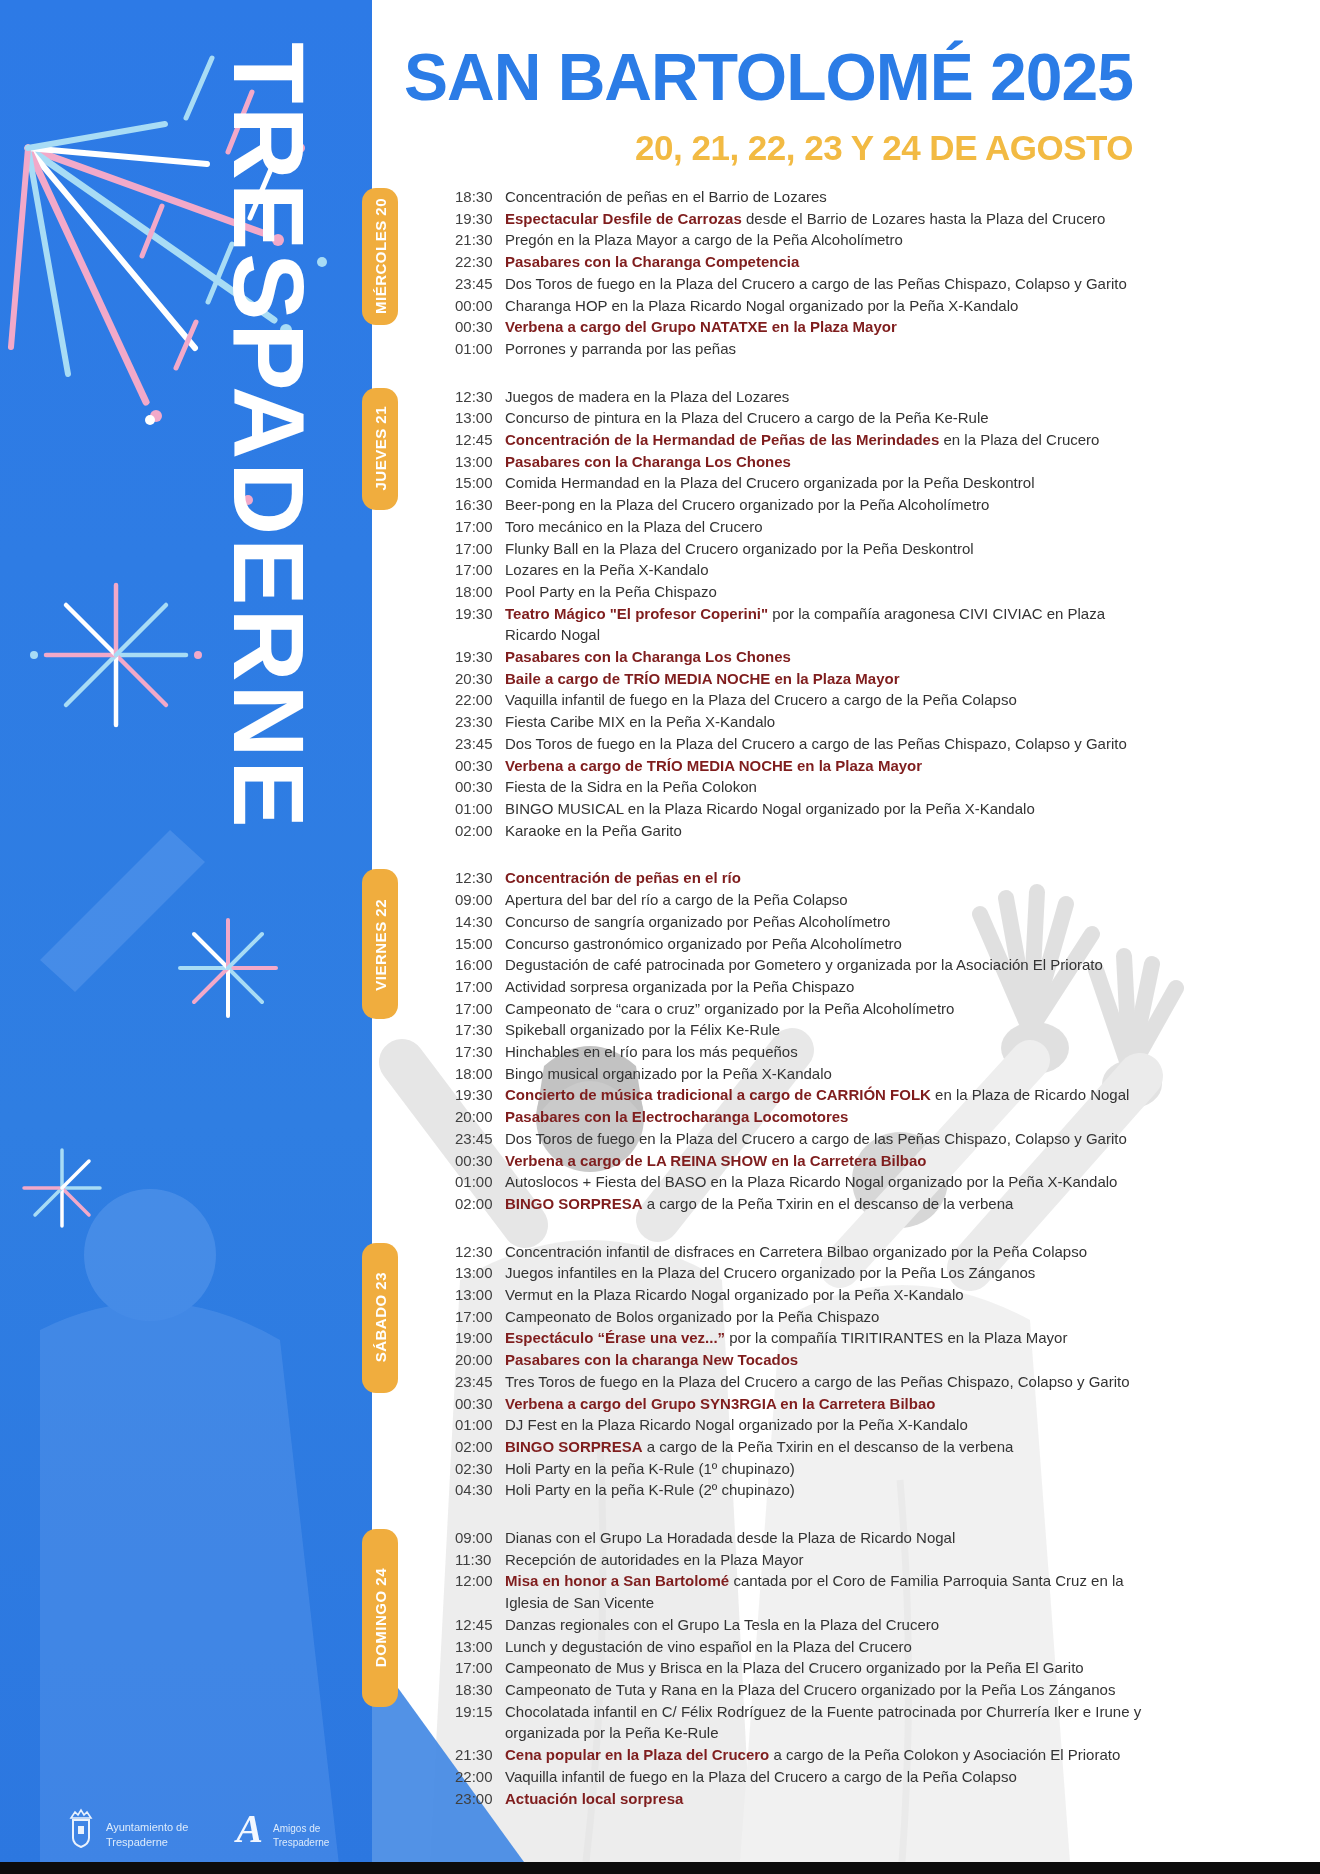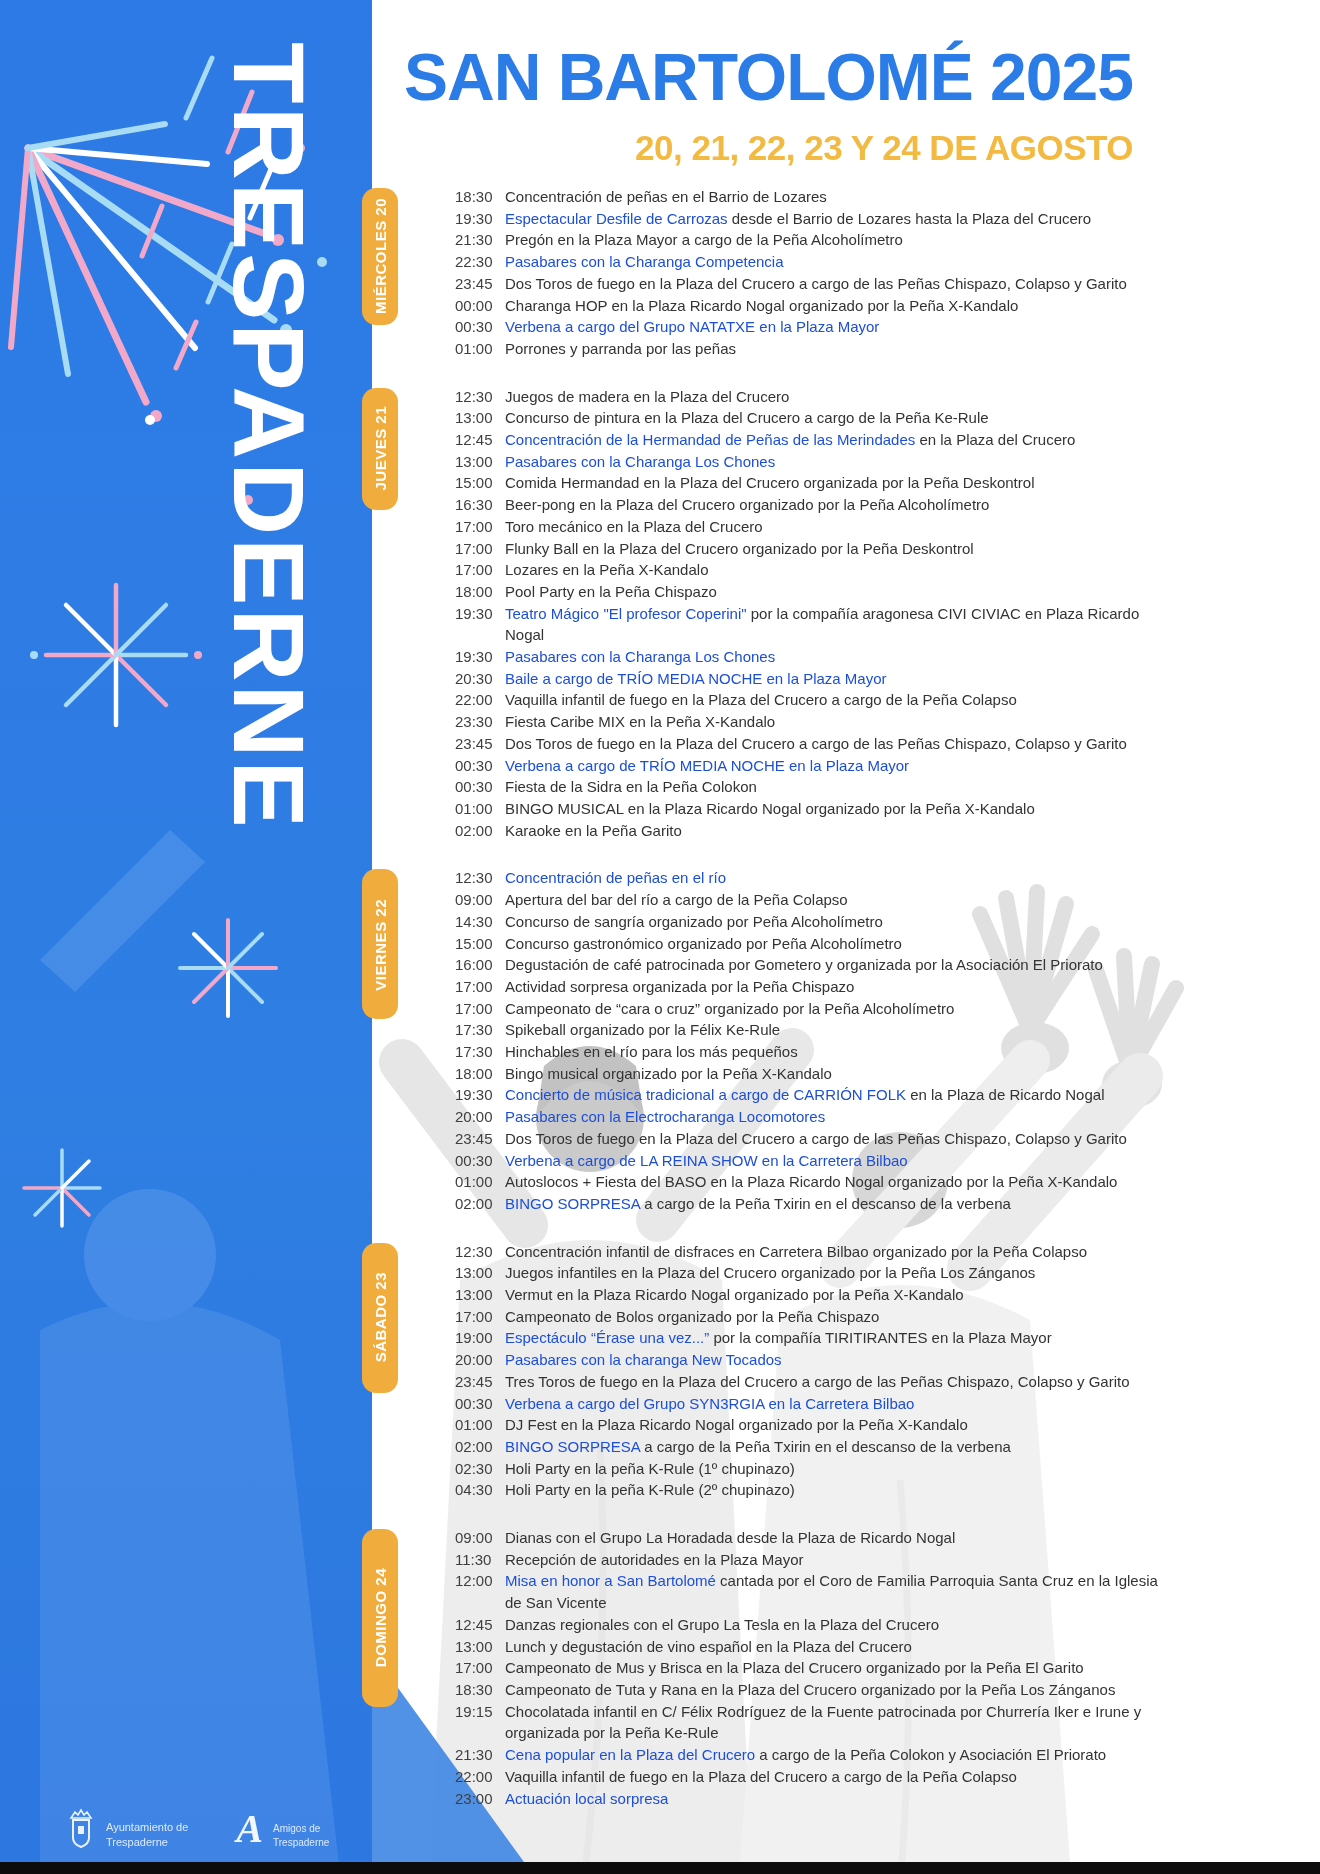--- a/index.html
+++ b/index.html
@@ -29,21 +29,21 @@
   .day-tab{position:absolute;left:-43px;top:2px;width:36px;height:146px;background:#f0ad3e;border-radius:14px;display:flex;align-items:center;justify-content:center;}
   .day-section:nth-of-type(1) .day-tab{height:137px;}
   .day-section:nth-of-type(2) .day-tab{height:122px;}
   .day-section:nth-of-type(3) .day-tab{height:150px;}
   .day-section:nth-of-type(4) .day-tab{height:150px;}
   .day-section:nth-of-type(5) .day-tab{height:178px;}
   .day-tab-label{writing-mode:vertical-rl;transform:rotate(180deg);color:#ffffff;font-weight:800;font-size:15px;letter-spacing:.5px;white-space:nowrap;}
   .event-row{display:flex;font-size:15px;line-height:21.7px;}
   .event-time{width:50px;flex-shrink:0;color:#3f3f3f;}
   .event-text{flex:1;color:#333333;}
-  .event-text b{color:#1d4ed8;font-weight:400;}
+  .event-text b{color:#7f1d1d;font-weight:700;}
 
   
   .crowd{position:absolute;left:340px;top:880px;z-index:1;opacity:.6;}
 
   
   .bottom-bar{position:absolute;left:0;bottom:0;width:1320px;height:12px;background:#0c0c0c;z-index:6;}
 </style>
 </head>
 <body>
 
@@ -208,21 +208,21 @@
           <span class="event-time">01:00</span>
           <span class="event-text">Porrones y parranda por las peñas</span>
         </div>
       </section>
       <section class="day-section">
         <div class="day-tab">
           <span class="day-tab-label">JUEVES 21</span>
         </div>
         <div class="event-row">
           <span class="event-time">12:30</span>
-          <span class="event-text">Juegos de madera en la Plaza del Crucero</span>
+          <span class="event-text">Juegos de madera en la Plaza del Lozares</span>
         </div>
         <div class="event-row">
           <span class="event-time">13:00</span>
           <span class="event-text">Concurso de pintura en la Plaza del Crucero a cargo de la Peña Ke-Rule</span>
         </div>
         <div class="event-row">
           <span class="event-time">12:45</span>
           <span class="event-text"><b>Concentración de la Hermandad de Peñas de las Merindades</b> en la Plaza del Crucero</span>
         </div>
         <div class="event-row">
@@ -301,21 +301,21 @@
         <div class="event-row">
           <span class="event-time">12:30</span>
           <span class="event-text"><b>Concentración de peñas en el río</b></span>
         </div>
         <div class="event-row">
           <span class="event-time">09:00</span>
           <span class="event-text">Apertura del bar del río a cargo de la Peña Colapso</span>
         </div>
         <div class="event-row">
           <span class="event-time">14:30</span>
-          <span class="event-text">Concurso de sangría organizado por Peña Alcoholímetro</span>
+          <span class="event-text">Concurso de sangría organizado por Peñas Alcoholímetro</span>
         </div>
         <div class="event-row">
           <span class="event-time">15:00</span>
           <span class="event-text">Concurso gastronómico organizado por Peña Alcoholímetro</span>
         </div>
         <div class="event-row">
           <span class="event-time">16:00</span>
           <span class="event-text">Degustación de café patrocinada por Gometero y organizada por la Asociación El Priorato</span>
         </div>
         <div class="event-row">

